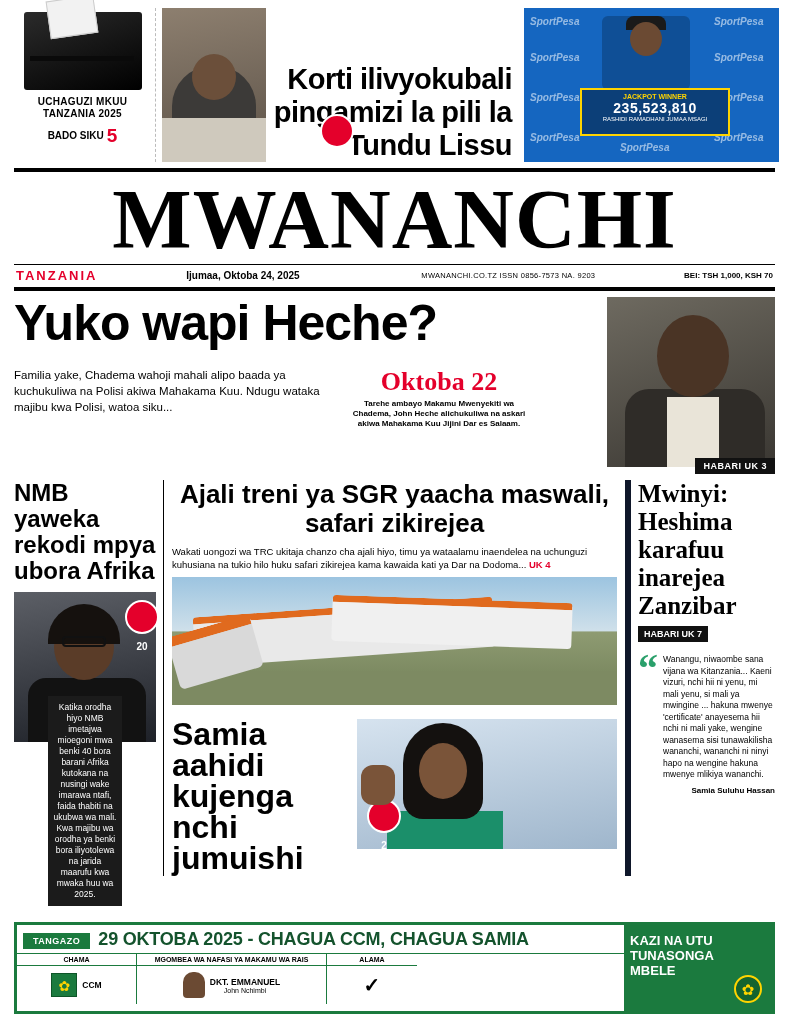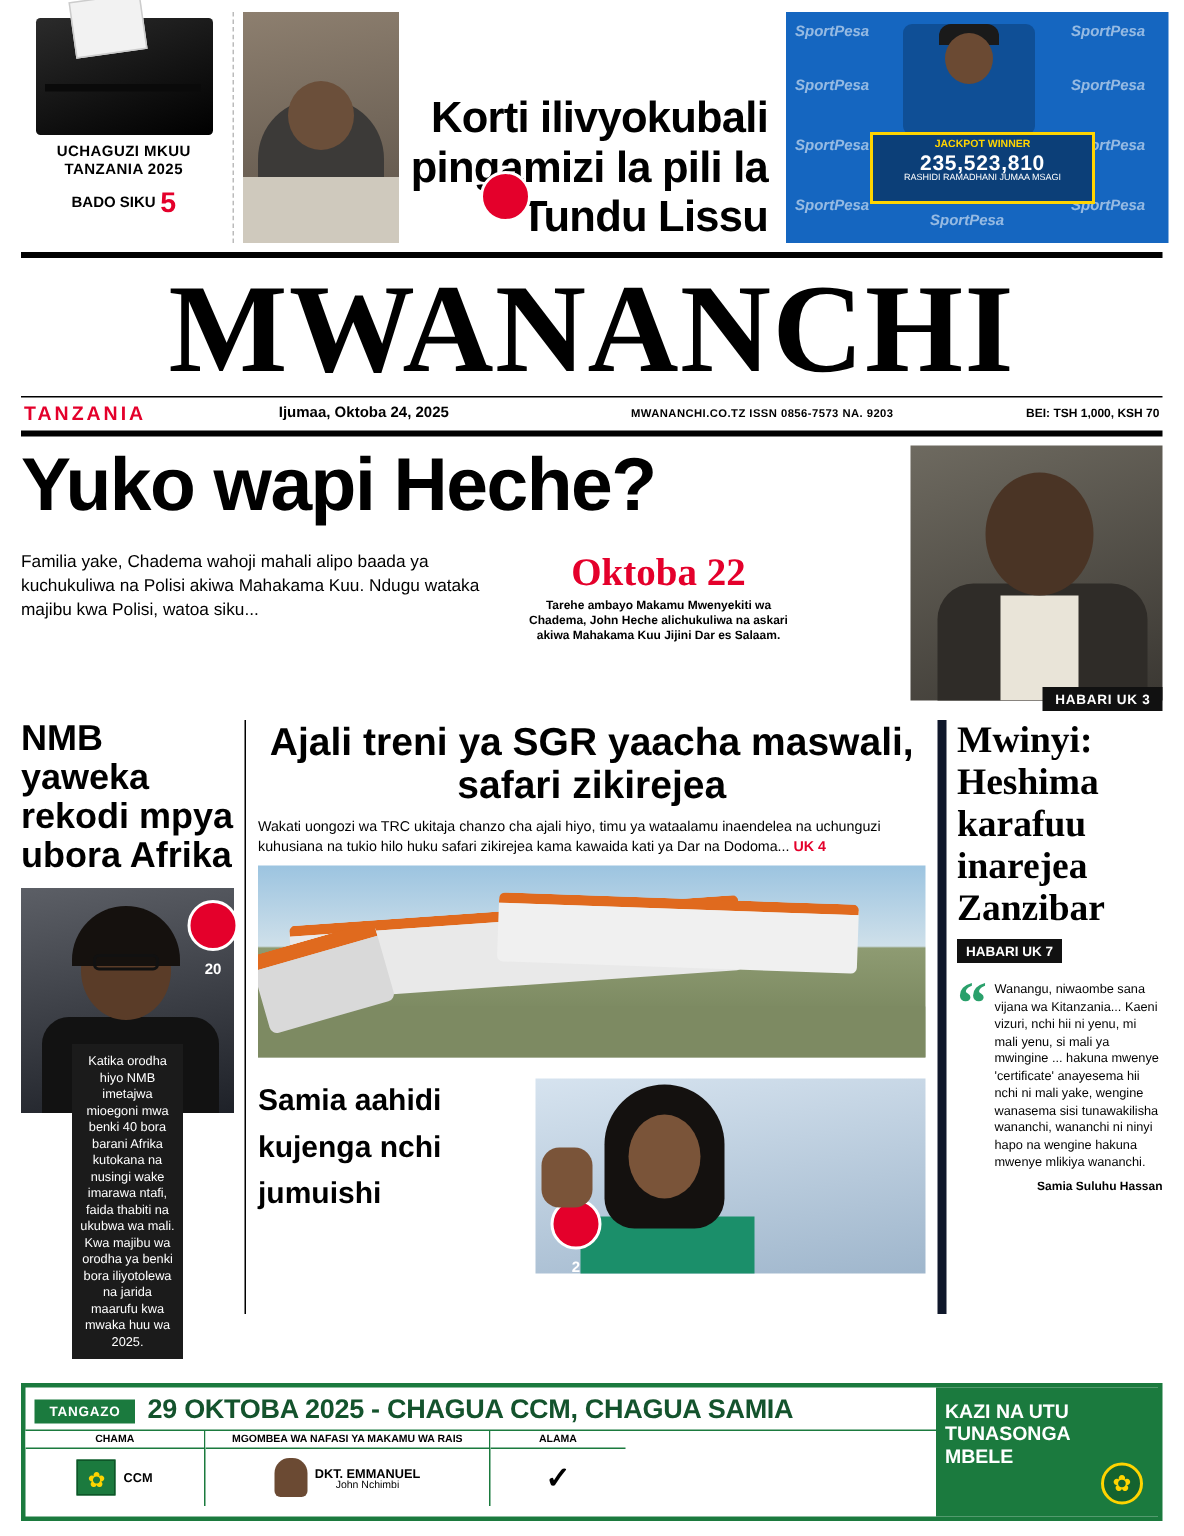--- a/index.html
+++ b/index.html
@@ -73,21 +73,21 @@
   .rule-thick { height: 4px; background: #000; }
   .rule-thin { height: 1px; background: #000; }
   .masthead {
     font-family: "Liberation Serif", serif;
     font-weight: bold; font-size: 84px; line-height: 84px; text-align: center;
     letter-spacing: 1px; padding: 6px 0 2px;
   }
   .mast-sub { display: flex; align-items: center; justify-content: space-between; padding: 3px 2px 4px; }
   .mast-tz { color: #e4002b; font-size: 13px; font-weight: bold; letter-spacing: 2px; }
   .mast-date { font-size: 10px; font-weight: bold; }
-  .mast-web { font-size: 7.5px; font-weight: bold; letter-spacing: .3px; padding-left: 33px; }
+  .mast-web { font-size: 7.5px; font-weight: normal; letter-spacing: .3px; padding-left: 33px; }
   .mast-price { font-size: 8px; font-weight: bold; }
 
   
   .lead { display: flex; padding: 6px 14px 0; position: relative; height: 185px; }
   .lead-left { flex: 1; padding-right: 6px; }
   .lead-left h2 { font-size: 50px; line-height: 52px; font-weight: bold; letter-spacing: -1px; }
   .lead-body { display: flex; margin-top: 18px; gap: 10px; }
   .lead-deck { font-size: 11.5px; line-height: 16px; width: 320px; }
   .lead-oct { width: 190px; text-align: center; }
   .lead-oct .ttl { color: #e4002b; font-size: 26px; font-weight: bold; font-family:"Liberation Serif",serif; }
@@ -130,21 +130,21 @@
   .sgr-photo {
     margin-top: 6px; height: 128px; position: relative; overflow: hidden;
     background: linear-gradient(#9cc4e0 0%, #cfe0ea 42%, #8e9b72 43%, #6f7d55 100%);
   }
   .train-body { position:absolute; left:22px; top:30px; width:300px; height:50px; background:#e9e9e9; border-top:7px solid #e06a1e; transform: rotate(-4deg); border-radius:4px;}
   .train-body2 { position:absolute; left:160px; top:22px; width:240px; height:46px; background:#f0f0f0; border-top:7px solid #e06a1e; transform: rotate(2deg); border-radius:4px;}
   .train-front { position:absolute; left:0px; top:48px; width:86px; height:54px; background:#d9d9d9; border-top:10px solid #e06a1e; transform: rotate(-16deg); border-radius:5px;}
   .ground { position:absolute; left:0; bottom:0; width:100%; height:34px; background:#7d8a62; }
   .samia-row { display: flex; margin-top: 14px; }
   .samia-left { width: 185px; }
-  .samia-left h3 { font-size: 20px; line-height: 31px; font-weight: bold; text-align: left; }
+  .samia-left h3 { font-size: 32px; line-height: 31px; font-weight: bold; text-align: left; }
   .samia-photo { flex:1; height: 130px; background: linear-gradient(170deg,#d6e3ef,#9fb6cc); position: relative; overflow: hidden; }
   .sm-scarf { position:absolute; left:46px; top:4px; width:80px; height:96px; background:#14110f; border-radius:40px 40px 20px 20px;}
   .sm-face { position:absolute; left:62px; top:24px; width:48px; height:56px; background:#7a5439; border-radius:50%; z-index:2;}
   .sm-body { position:absolute; left:30px; top:92px; width:116px; height:42px; background:#1b8f6a;}
   .sm-hand { position:absolute; left:4px; top:46px; width:34px; height:40px; background:#7a5439; border-radius:12px; z-index:3;}
   .uk2 { left: 10px; bottom: 16px; }
 
   .col-right { width: 150px; border-left: 6px solid #0f172a; padding-left: 7px; }
   .col-right h3 { font-size: 25px; line-height: 28px; font-weight: bold; font-family:"Liberation Serif",serif; }
   .habari-uk7 { background:#111; color:#fff; font-size:9px; font-weight:bold; padding:3px 6px; display:inline-block; margin-top:6px;}

